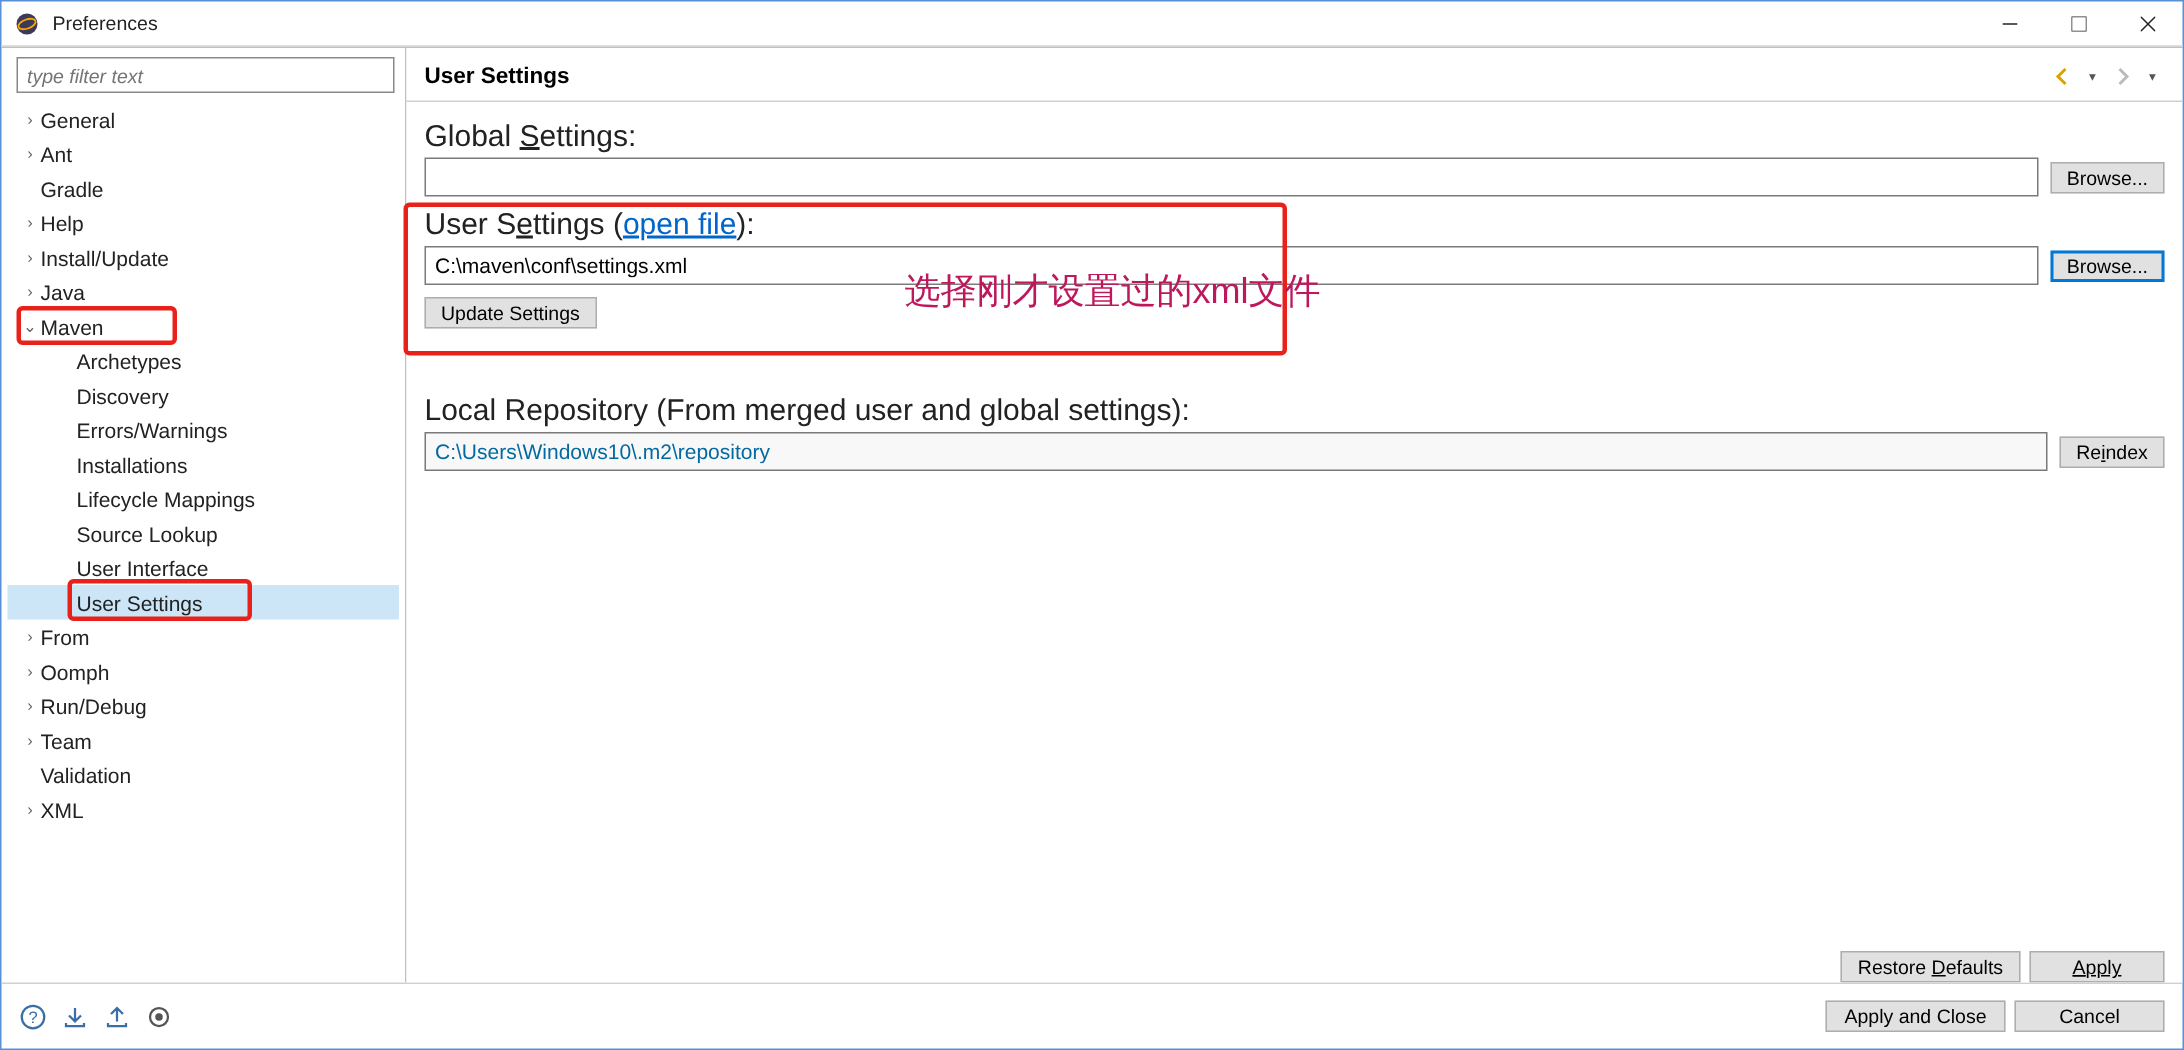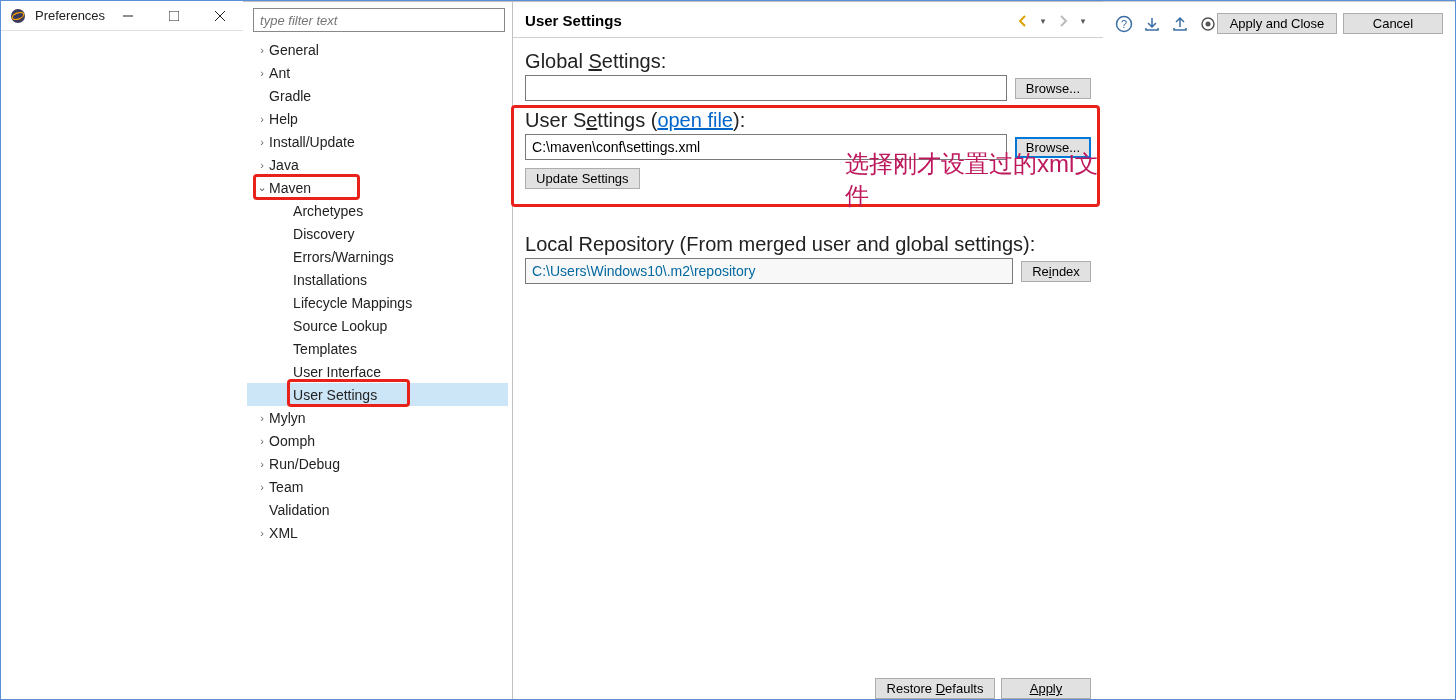--- a/index.html
+++ b/index.html
@@ -1,17 +1,17 @@
 <!DOCTYPE html>
 <html><head>
 <meta charset="utf-8">
 <style>
   * { box-sizing: border-box; font-family: "Segoe UI", Tahoma, sans-serif; }
   html, body { margin: 0; padding: 0; height: 100%; background: #fff; }
-  .window { width: 1456px; height: 700px; border: 1px solid #5a8fd8; display: flex; flex-direction: row; background: #fff; position: relative; }
+  .window { width: 1456px; height: 700px; border: 1px solid #5a8fd8; display: flex; flex-direction: column; background: #fff; position: relative; }
   .titlebar { height: 30px; display: flex; align-items: center; border-bottom: 1px solid #e0e0e0; }
   .titlebar .logo { width: 18px; height: 18px; margin: 0 8px; }
   .titlebar .title { font-size: 13px; color: #222; flex: 1; }
   .titlebar .winbtn { width: 46px; height: 30px; display: flex; align-items: center; justify-content: center; color: #444; }
   .titlebar .winbtn svg { width: 10px; height: 10px; stroke: #222; stroke-width: 1; fill: none; }
   .body { flex: 1; display: flex; border-top: 1px solid #c0c0c0; overflow: hidden; }
   .sidebar { width: 270px; border-right: 1px solid #c0c0c0; display: flex; flex-direction: column; padding: 6px 4px; }
   .filter-input { width: 252px; margin: 0 6px 6px 6px; height: 24px; border: 1px solid #888; font-size: 13px; padding: 0 6px; color: #666; font-style: italic; }
   .tree { font-size: 14px; color: #222; user-select: none; }
   .tree-item { display: flex; align-items: center; height: 23px; padding-left: 24px; white-space: nowrap; }
@@ -119,36 +119,33 @@
         <div class="tree-item level1">
             <span>Installations</span>
           </div>
         <div class="tree-item level1">
             <span>Lifecycle Mappings</span>
           </div>
         <div class="tree-item level1">
             <span>Source Lookup</span>
           </div>
         <div class="tree-item level1">
-            <span>Templates</span>
-          </div>
-        <div class="tree-item level1">
             <span>User Interface</span>
           </div>
 
         <div style="position:relative;">
           <div class="tree-item level1 selected">
               <span>User Settings</span>
             </div>
           <div class="highlight-box" style="left:40px; top:-4px; width:123px; height:28px;"></div>
         </div>
 
         <div class="tree-item">
             <span class="arrow">›</span>
-            <span>Mylyn</span>
+            <span>From</span>
           </div>
         <div class="tree-item">
             <span class="arrow">›</span>
             <span>Oomph</span>
           </div>
         <div class="tree-item">
             <span class="arrow">›</span>
             <span>Run/Debug</span>
           </div>
         <div class="tree-item">

